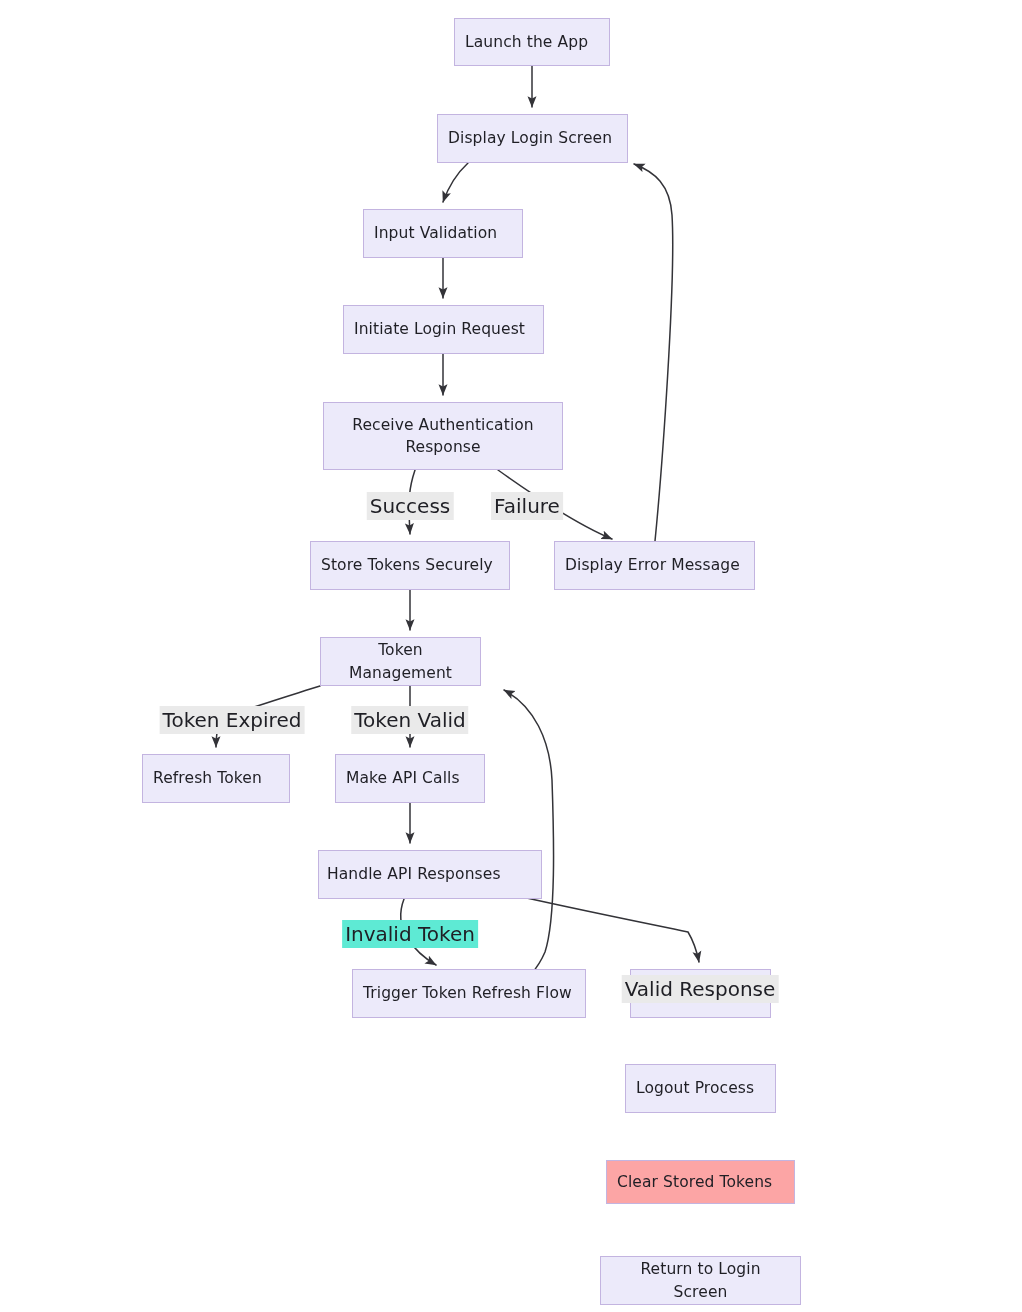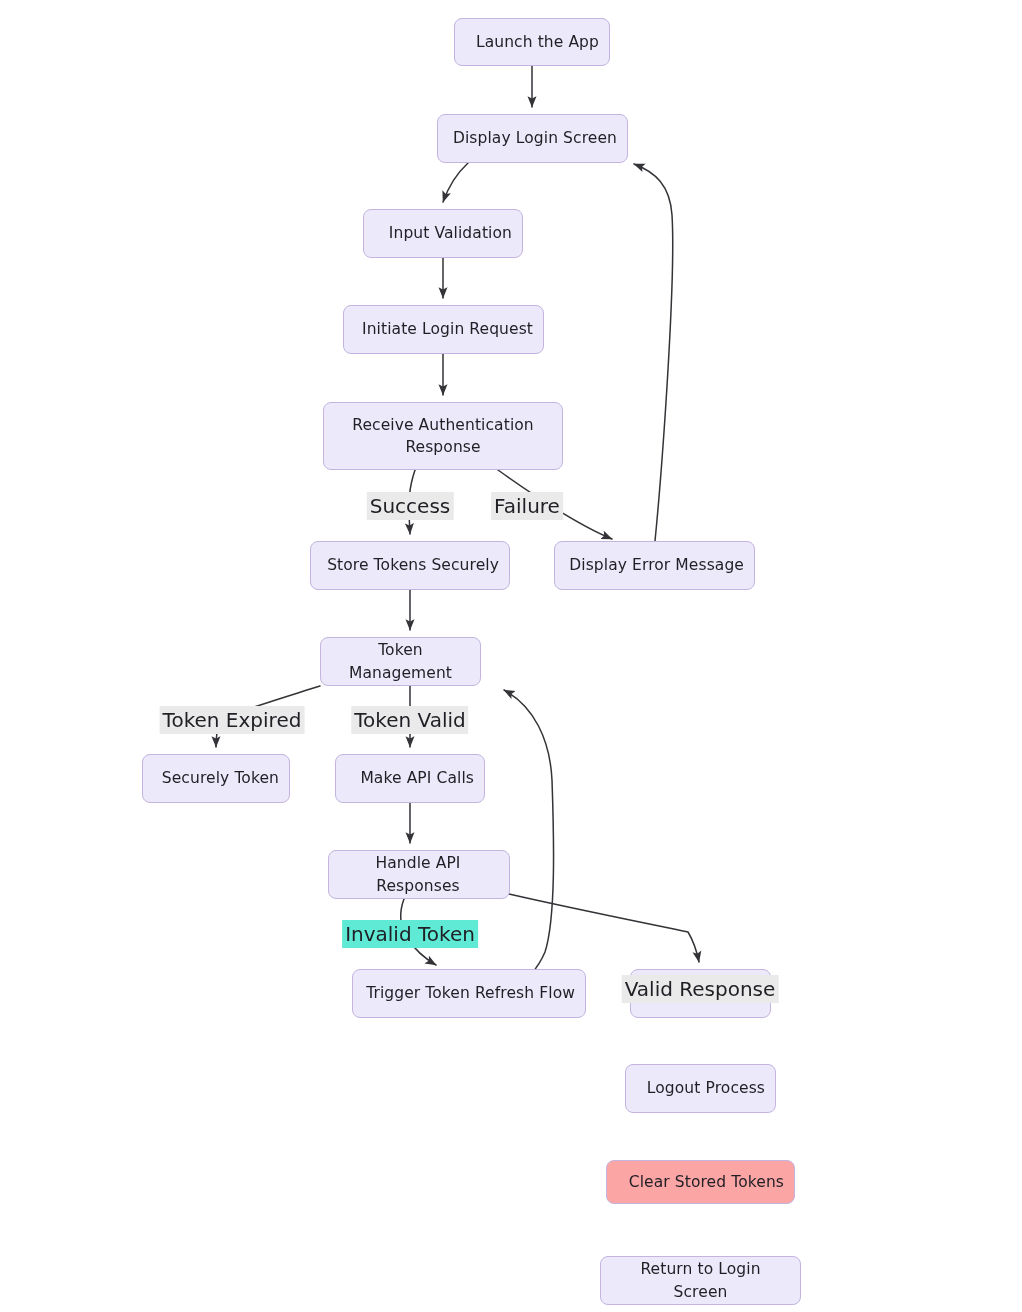--- a/index.html
+++ b/index.html
@@ -22,24 +22,24 @@
     left: 0;
     top: 0;
     width: 1022px;
     height: 1312px;
   }
   .node {
     position: absolute;
     box-sizing: border-box;
     background: #ECEAFA;
     border: 1.4px solid #C3B4E0;
-    border-radius: 8px;
+    border-radius: 0;
     display: flex;
     align-items: center;
-    justify-content: flex-end;
+    justify-content: flex-start;
     text-align: center;
     color: #1f1f25;
     font-size: 15.5px;
     line-height: 1.45;
     letter-spacing: 0.1px;
     padding: 4px 10px;
     z-index: 2;
   }
   .edge-label {
     position: absolute;
@@ -102,26 +102,26 @@
       <div class="node" style="left: 310px; top: 541px; width: 200px; height: 49px; background: rgb(236, 234, 250); border-color: rgb(195, 180, 224); color: rgb(31, 31, 37);">
         <span>Store Tokens Securely</span>
       </div>
       <div class="node" style="left: 554px; top: 541px; width: 201px; height: 49px; background: rgb(236, 234, 250); border-color: rgb(195, 180, 224); color: rgb(31, 31, 37);">
         <span>Display Error Message</span>
       </div>
       <div class="node" style="left: 320px; top: 637px; width: 161px; height: 49px; background: rgb(236, 234, 250); border-color: rgb(195, 180, 224); color: rgb(31, 31, 37);">
         <span>Token Management</span>
       </div>
       <div class="node" style="left: 142px; top: 754px; width: 148px; height: 49px; background: rgb(236, 234, 250); border-color: rgb(195, 180, 224); color: rgb(31, 31, 37);">
-        <span>Securely Token</span>
+        <span>Refresh Token</span>
       </div>
       <div class="node" style="left: 335px; top: 754px; width: 150px; height: 49px; background: rgb(236, 234, 250); border-color: rgb(195, 180, 224); color: rgb(31, 31, 37);">
         <span>Make API Calls</span>
       </div>
-      <div class="node" style="left: 328px; top: 850px; width: 182px; height: 49px; background: rgb(236, 234, 250); border-color: rgb(195, 180, 224); color: rgb(31, 31, 37); padding-left: 8px;">
+      <div class="node" style="left: 318px; top: 850px; width: 224px; height: 49px; background: rgb(236, 234, 250); border-color: rgb(195, 180, 224); color: rgb(31, 31, 37); padding-left: 8px;">
         <span>Handle API Responses</span>
       </div>
       <div class="node" style="left: 352px; top: 969px; width: 234px; height: 49px; background: rgb(236, 234, 250); border-color: rgb(195, 180, 224); color: rgb(31, 31, 37);">
         <span>Trigger Token Refresh Flow</span>
       </div>
       <div class="node" style="left: 630px; top: 969px; width: 141px; height: 49px; background: rgb(236, 234, 250); border-color: rgb(195, 180, 224); color: rgb(31, 31, 37);">
         <span>Process Data</span>
       </div>
       <div class="node" style="left: 625px; top: 1064px; width: 151px; height: 49px; background: rgb(236, 234, 250); border-color: rgb(195, 180, 224); color: rgb(31, 31, 37);">
         <span>Logout Process</span>

